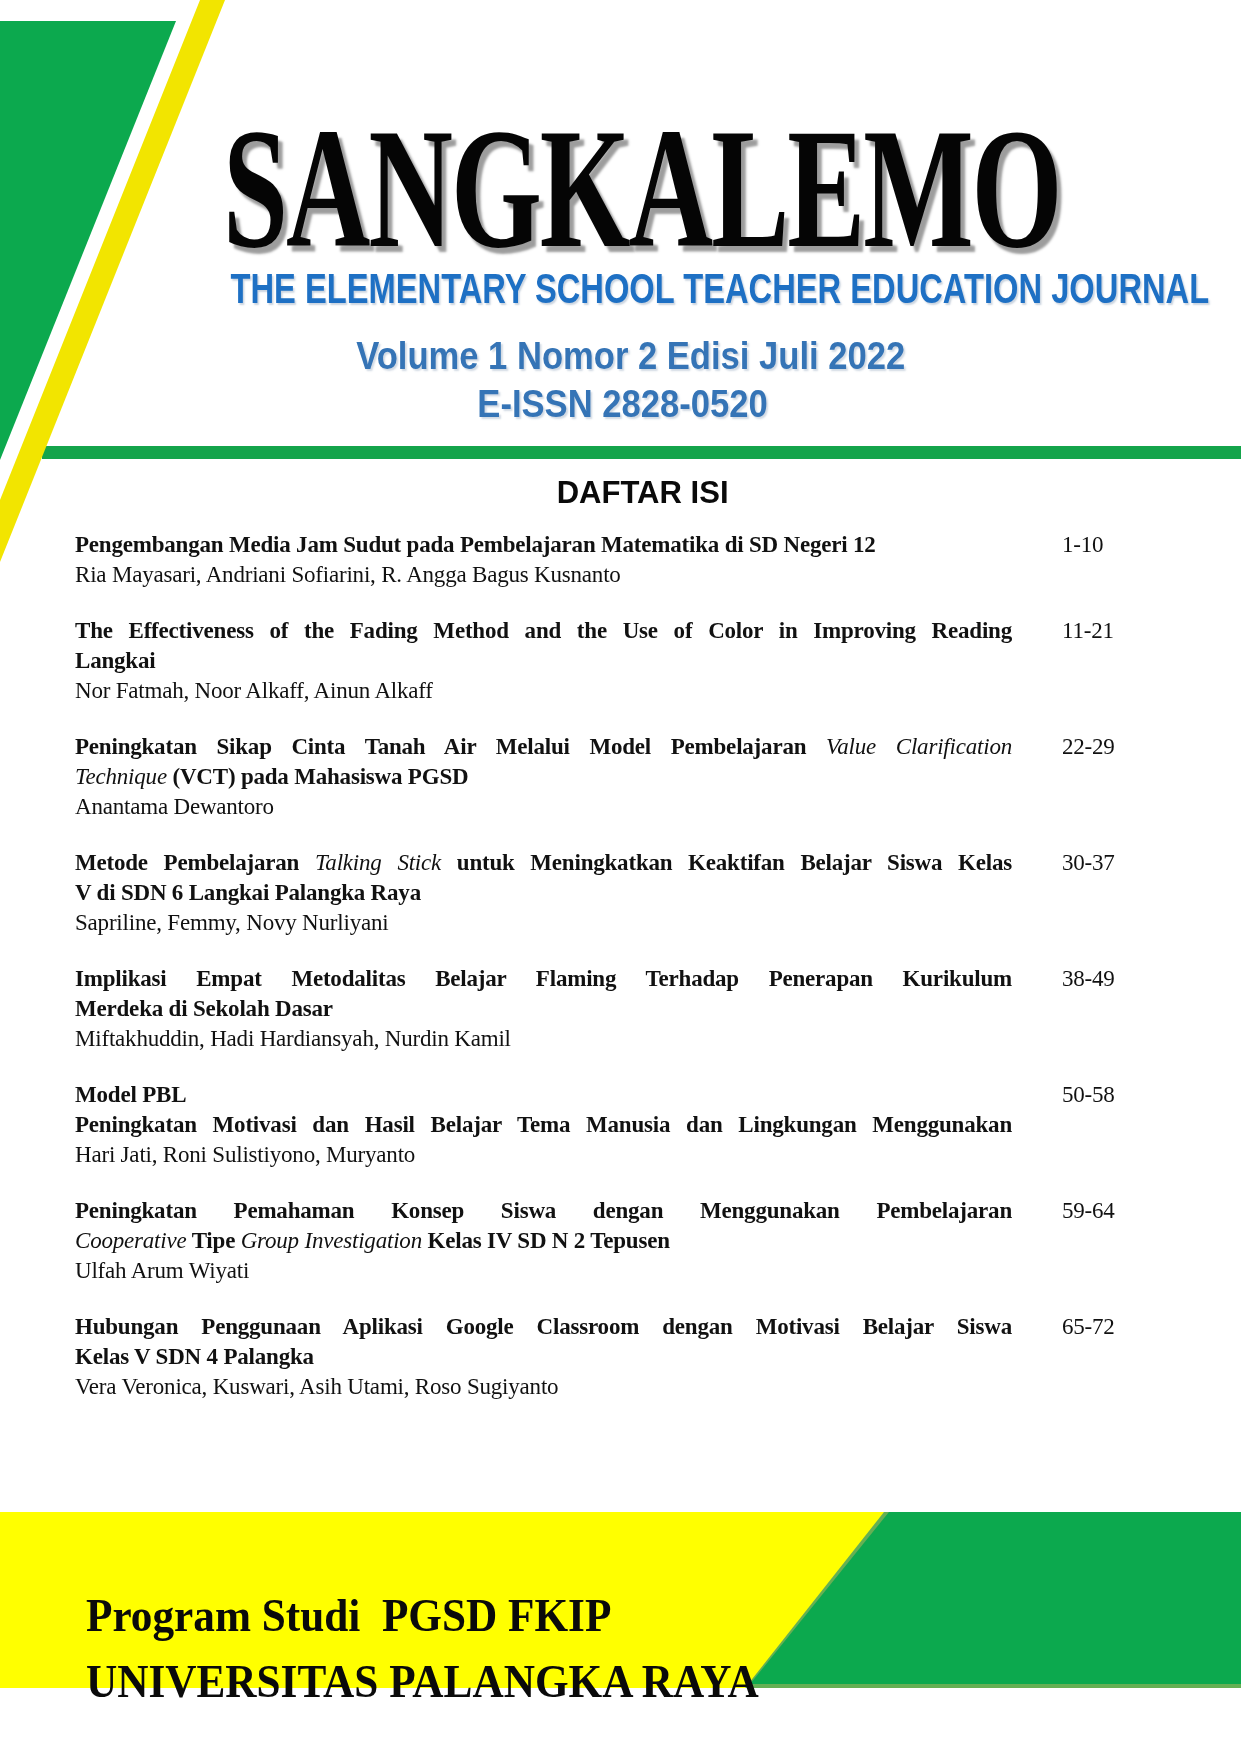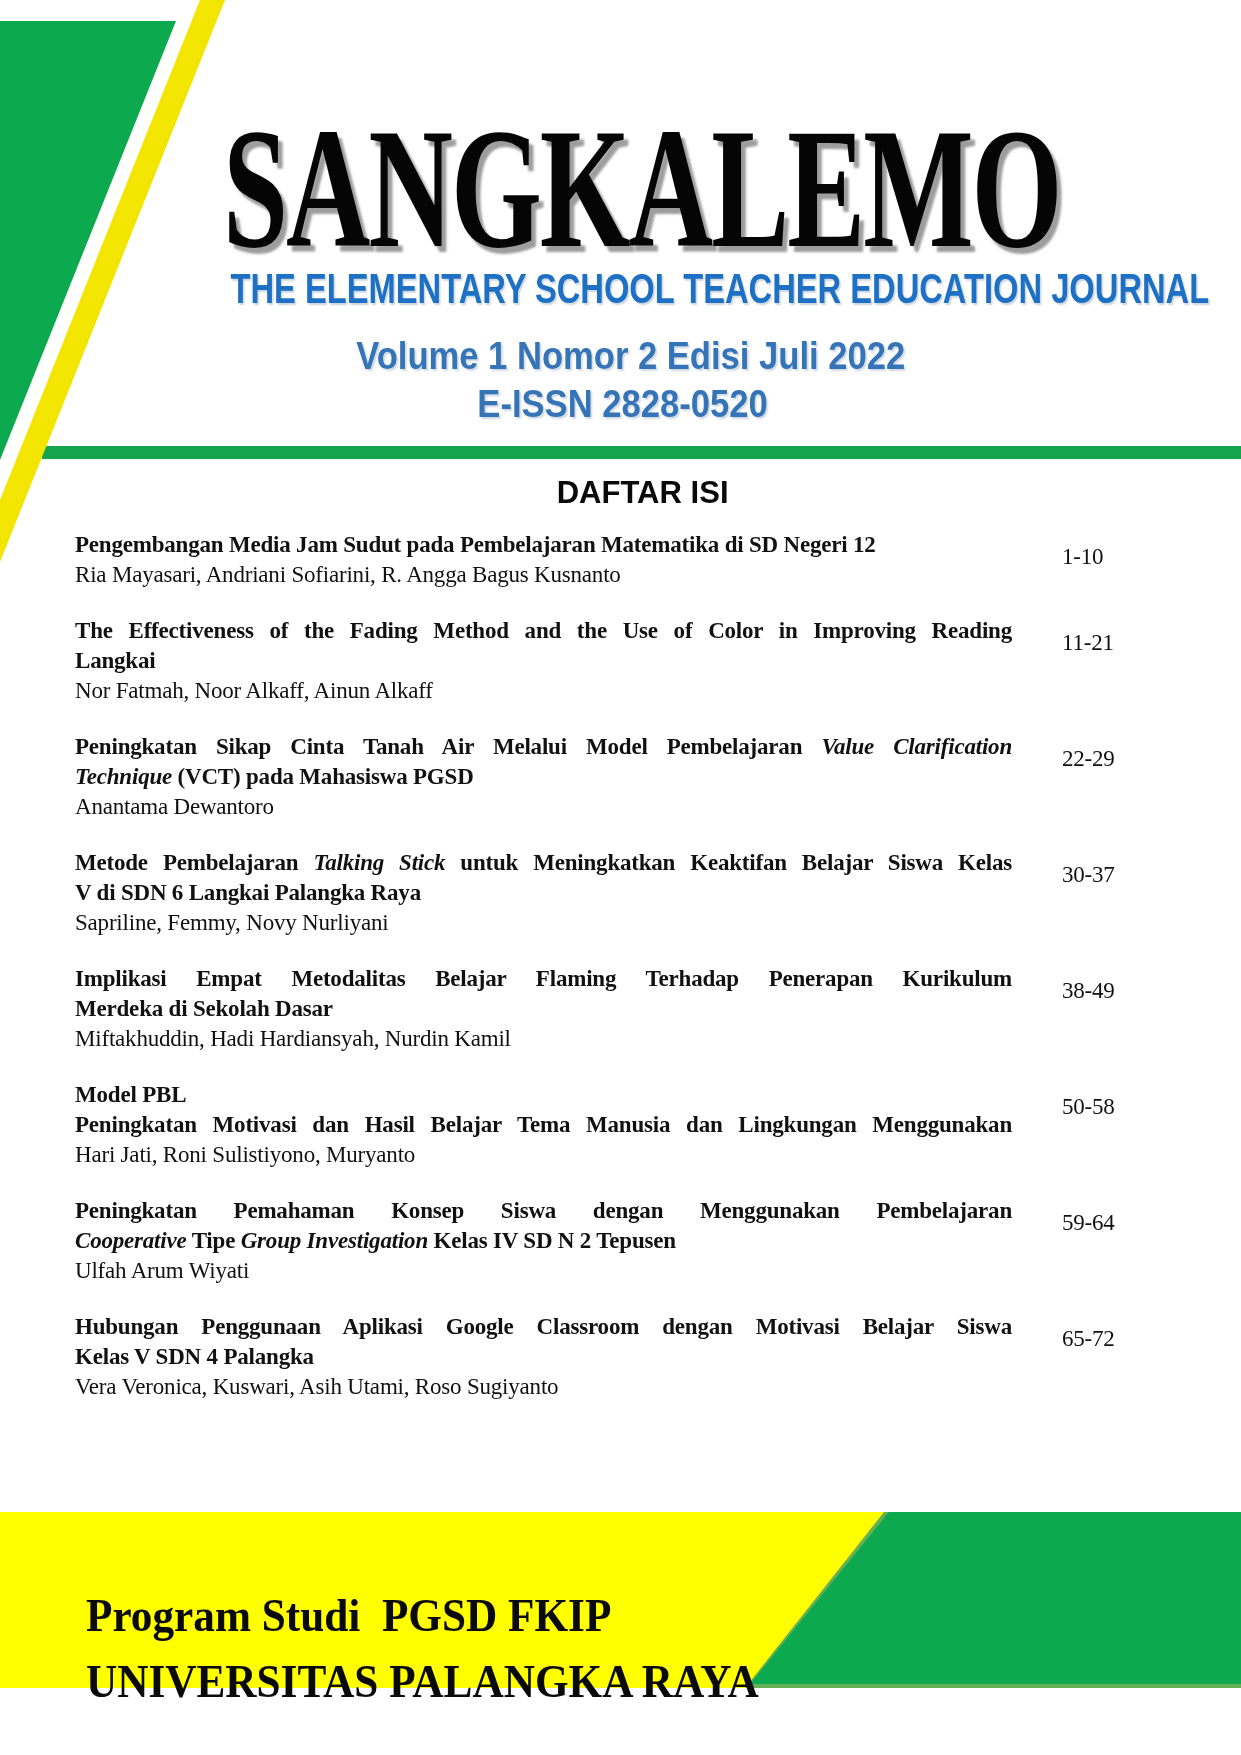--- a/index.html
+++ b/index.html
@@ -49,25 +49,25 @@
   .toc-heading span {
     display:inline-block; font-family:"Liberation Sans","DejaVu Sans",sans-serif;
     font-weight:700; font-size:32px; line-height:40px; transform:scaleX(0.97);
     color:#0a0a0a;
   }
   
   .toc { position:absolute; left:75px; top:530px; width:937px; z-index:1; }
   .entry { position:relative; margin-bottom:26px; font-size:23px; line-height:30px; letter-spacing:-0.2px; }
   .entry .t { font-weight:700; text-align:justify; }
   .entry .t.j { text-align-last:justify; }
-  .entry .t i { font-weight:700; }
+  .entry .t i { font-weight:400; }
   .entry .authors { font-weight:400; }
   .entry .pages {
     position:absolute; left:987px; top:0; width:90px;
-    font-weight:400; white-space:nowrap;margin-top:12px;
+    font-weight:400; white-space:nowrap;
   }
   
   .banner { position:absolute; left:0; top:1512px; width:1241px; height:176px; }
   .banner .b-yellow {
     position:absolute; inset:0;
     clip-path:polygon(0 0,886px 0,747px 176px,0 176px);
     background:var(--yellow-banner);
   }
   .banner .b-green-edge {
     position:absolute; inset:0;

